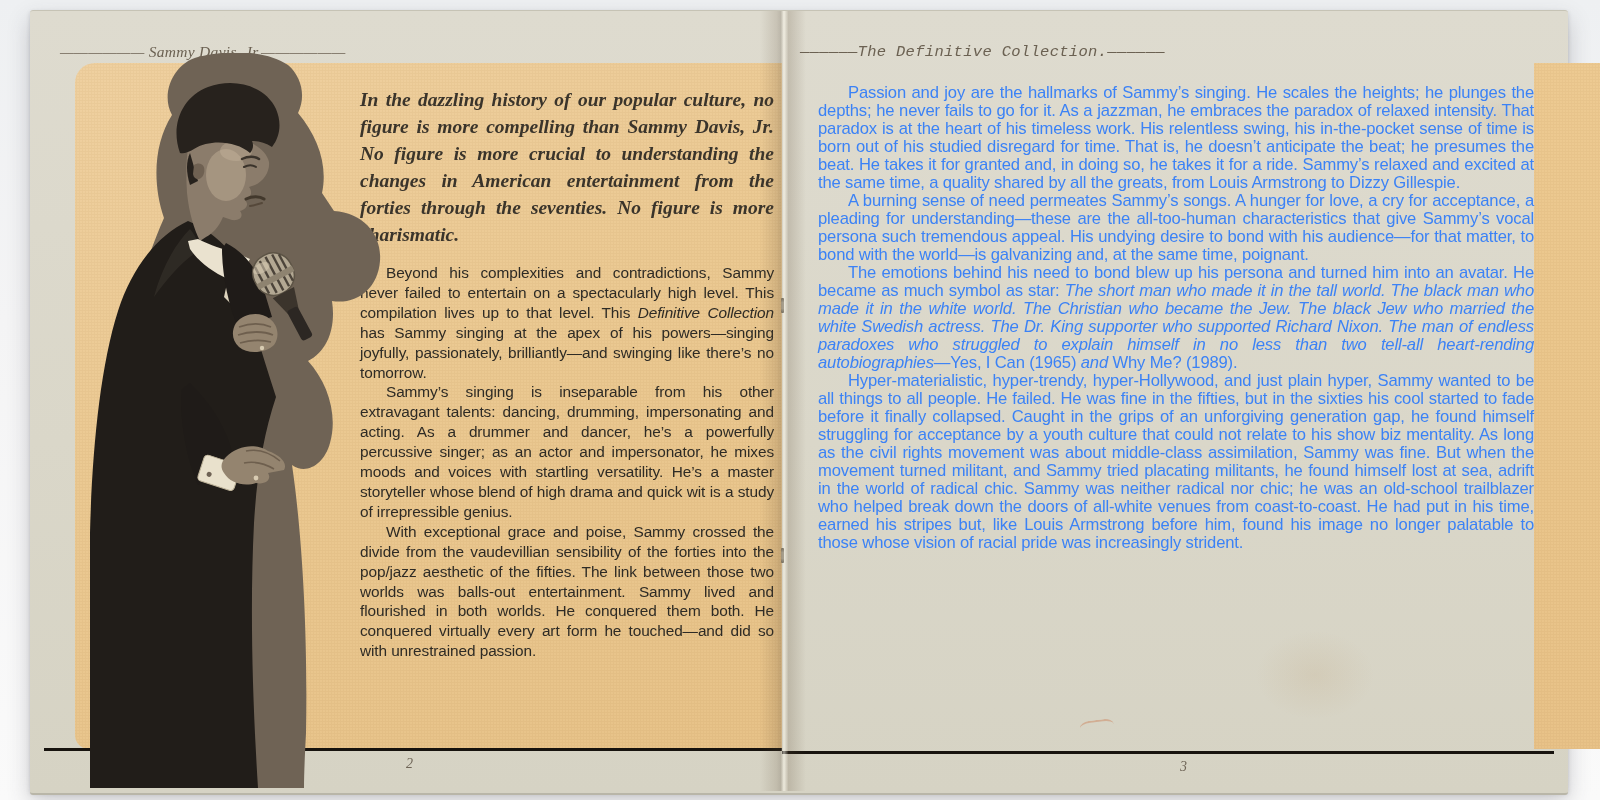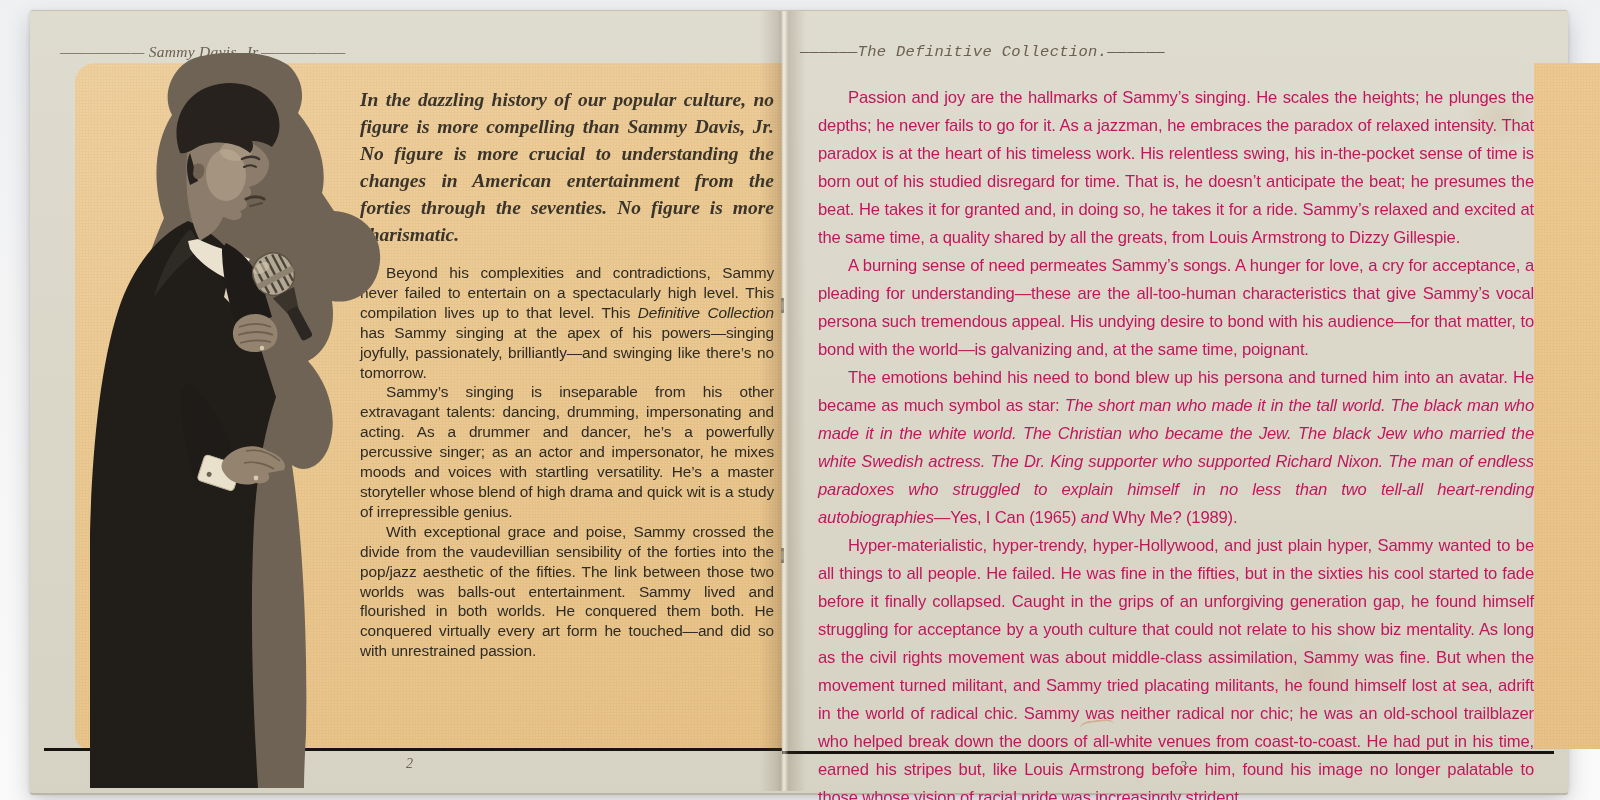--- a/index.html
+++ b/index.html
@@ -44,21 +44,21 @@
   .textcol{position:absolute;color:#2e2b25;text-align:justify;}
   .textcol-left{left:330px;top:76px;width:414px;}
   .textcol-right{left:788px;top:74px;width:716px;}
 
   .intro{
     margin:0 0 15px 0;
     font-family:"Liberation Serif",serif;font-style:italic;font-weight:600;
     font-size:19.5px;line-height:27px;color:#3a342b;word-spacing:2px;
   }
   .body-l{margin:0;font-size:15.4px;line-height:19.9px;text-indent:26px;letter-spacing:-.1px;}
-  .body-r{margin:0;font-size:16.6px;line-height:28px;text-indent:30px;letter-spacing:-.15px;color:#be185d;}
+  .body-r{margin:0;font-size:16.6px;line-height:18px;text-indent:30px;letter-spacing:-.15px;color:#3b82f6;}
 
   .rule{position:absolute;background:#17130e;height:3px;}
   .rule-left{left:14px;top:738px;width:738px;}
   .rule-right{left:752px;top:741px;width:772px;}
 
   .page-number{
     position:absolute;font-family:"Liberation Serif",serif;font-style:italic;
     font-size:14px;color:#6f6557;
   }
   .pn-left{left:376px;top:746px;}

